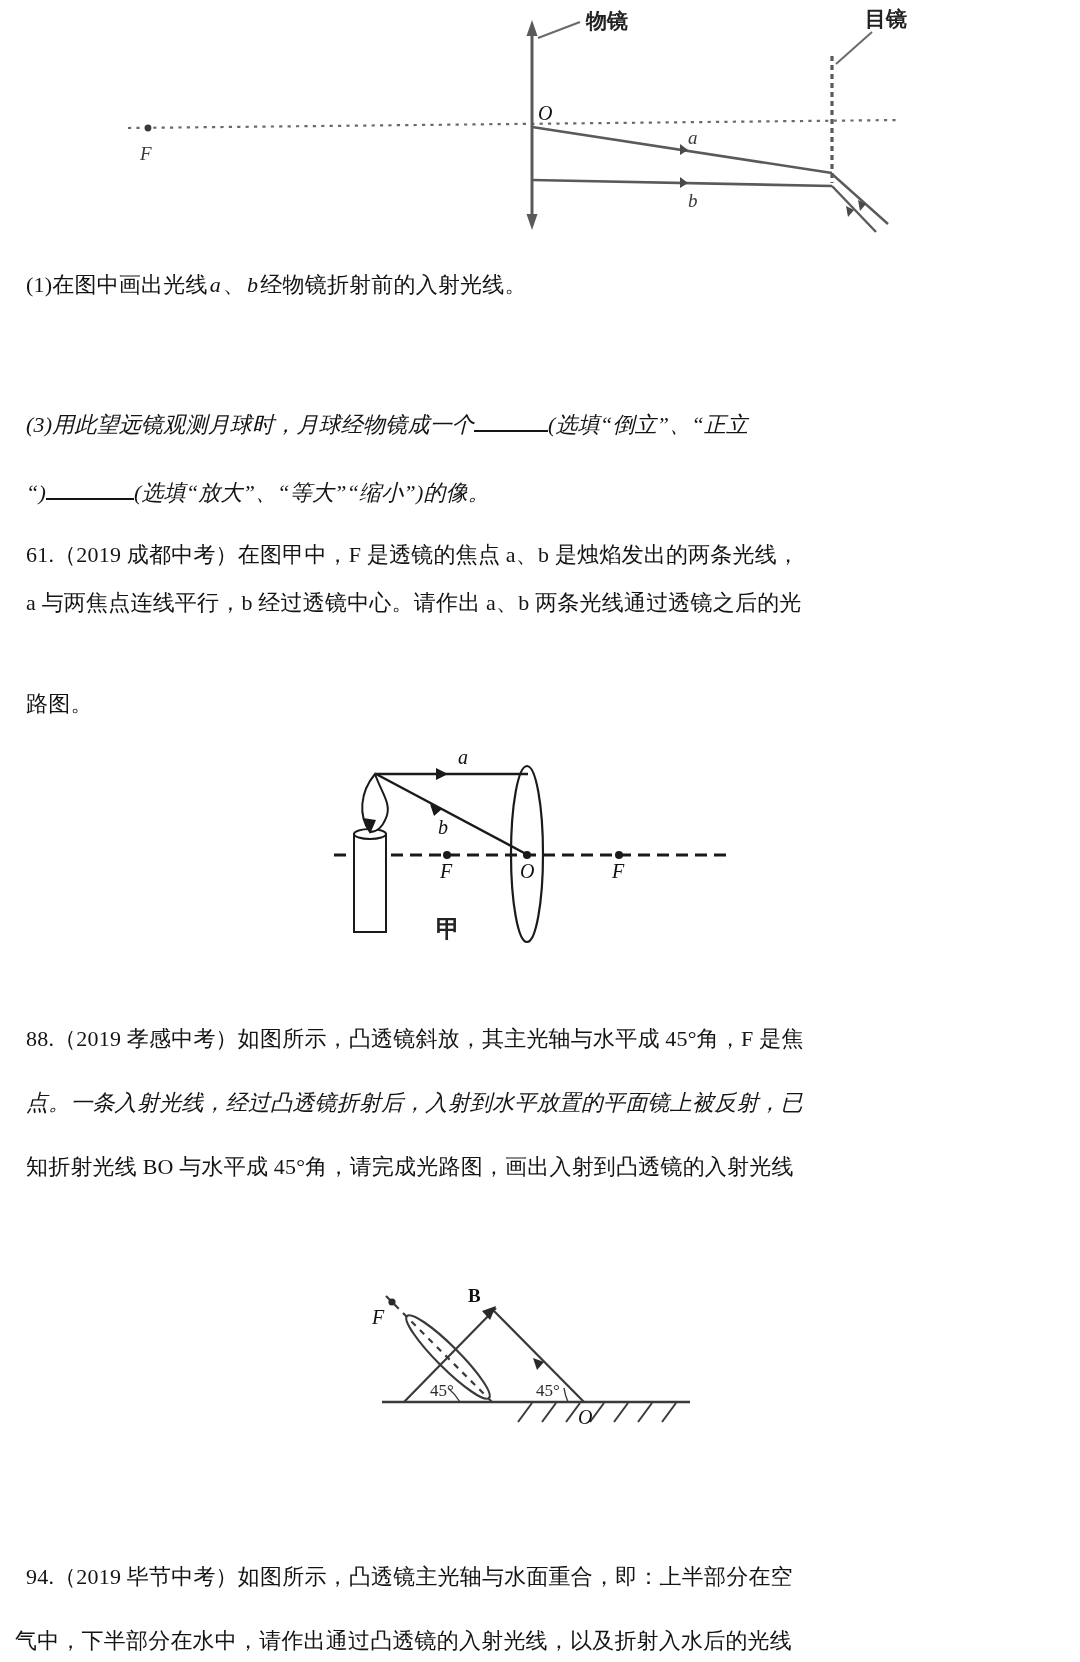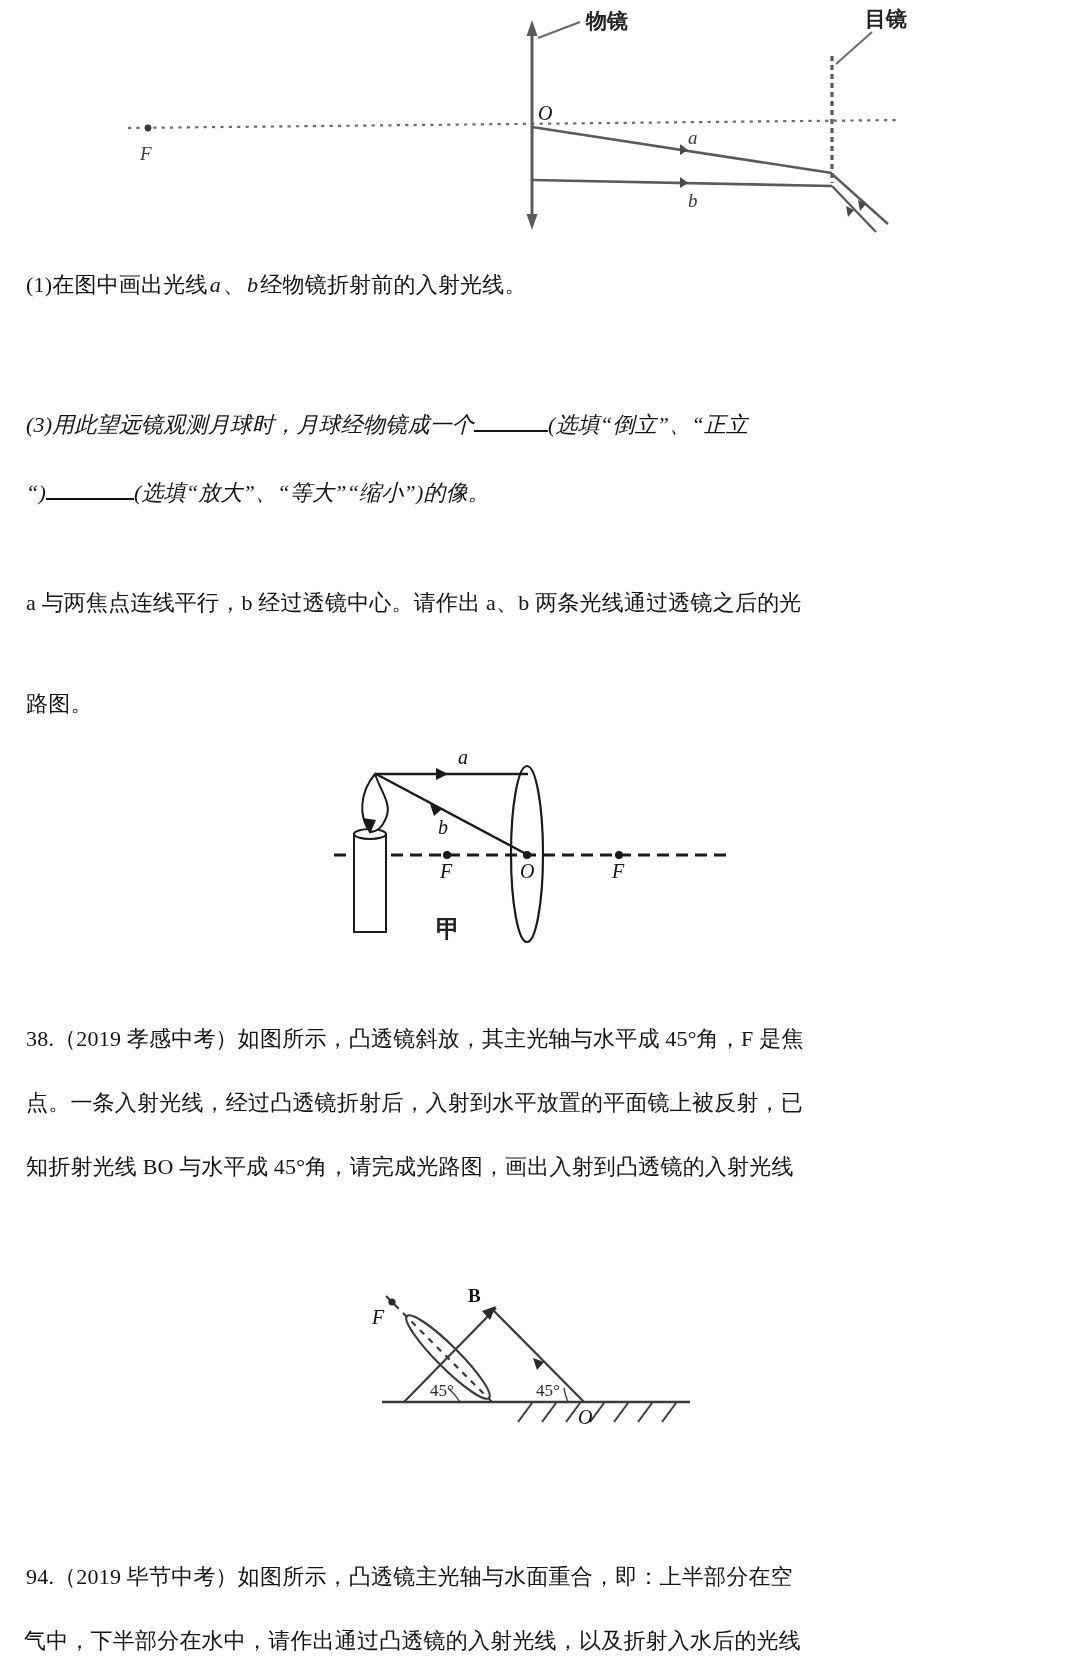--- a/index.html
+++ b/index.html
@@ -127,20 +127,21 @@
 
 
   <div class="qline" style="left:26px; top:408px;font-style:italic;">
     <span>(3)</span><span>用此望远镜观测月球时，月球经物镜成一个</span><span class="blank bk-md"></span><span>(选填“倒立”、“正立</span>
   </div>
 
   <div class="qline" style="left:26px; top:476px;font-style:italic;">
     <span>“)</span><span class="blank bk-lg"></span><span>(选填“放大”、“等大”“缩小”)的像。</span>
   </div>
 
+  <div class="qline" style="left:26px; top:538px;">61.（2019 成都中考）在图甲中，F 是透镜的焦点 a、b 是烛焰发出的两条光线，</div>
   <div class="qline" style="left:26px; top:586px;">a 与两焦点连线平行，b 经过透镜中心。请作出 a、b 两条光线通过透镜之后的光</div>
   <div class="qline" style="left:26px; top:668px;margin-top:19px;">路图。</div>
 
   <div class="fig" style="left:330px; top:742px;">
     <svg width="400" height="208" viewBox="0 0 400 208">
 
       <line x1="4" y1="113" x2="396" y2="113" stroke="#1a1a1a" stroke-width="3" stroke-dasharray="12 7"></line>
 
       <rect x="24" y="92" width="32" height="98" fill="#ffffff" stroke="#1a1a1a" stroke-width="2"></rect>
       <ellipse cx="40" cy="92" rx="16" ry="5" fill="#ffffff" stroke="#1a1a1a" stroke-width="2"></ellipse>
@@ -168,22 +169,22 @@
       <text class="lbl-italic-dark" x="282" y="136">F</text>
     </svg>
   </div>
 
   <div class="fig" style="left:432px; top:912px;">
     <svg width="60" height="34" viewBox="0 0 60 34">
       <text class="lbl-cn" x="4" y="25" style="font-size:24px;">甲</text>
     </svg>
   </div>
 
-  <div class="qline" style="left:26px; top:1022px;">38.（2019 孝感中考）如图所示，凸透镜斜放，其主光轴与水平成 45°角，F 是焦</div>
-  <div class="qline" style="left:26px; top:1086px;">点。一条入射光线，经过凸透镜折射后，入射到水平放置的平面镜上被反射，已</div>
+  <div class="qline" style="left:26px; top:1022px;">88.（2019 孝感中考）如图所示，凸透镜斜放，其主光轴与水平成 45°角，F 是焦</div>
+  <div class="qline" style="left:26px; top:1086px;font-style:italic;">点。一条入射光线，经过凸透镜折射后，入射到水平放置的平面镜上被反射，已</div>
   <div class="qline" style="left:26px; top:1150px;">知折射光线 BO 与水平成 45°角，请完成光路图，画出入射到凸透镜的入射光线</div>
 
   <div class="fig" style="left:368px; top:1282px;">
     <svg width="330" height="165" viewBox="0 0 330 165">
 
       <line x1="14" y1="120" x2="322" y2="120" stroke="#3a3a3a" stroke-width="2.6"></line>
 
       <g stroke="#3a3a3a" stroke-width="2">
         <line x1="150" y1="140" x2="164" y2="121"></line>
         <line x1="174" y1="140" x2="188" y2="121"></line>
@@ -213,15 +214,15 @@
 
       <text class="lbl-ang" x="62" y="114">45°</text>
       <text class="lbl-ang" x="168" y="114">45°</text>
 
       <path d="M 92 120 A 56 56 0 0 0 80 106" fill="none" stroke="#3a3a3a" stroke-width="1.4"></path>
       <path d="M 200 120 A 56 56 0 0 1 196 106" fill="none" stroke="#3a3a3a" stroke-width="1.4"></path>
     </svg>
   </div>
 
   <div class="qline" style="left:26px; top:1560px;">94.（2019 毕节中考）如图所示，凸透镜主光轴与水面重合，即：上半部分在空</div>
-  <div class="qline" style="left:24px; top:1624px;">气中，下半部分在水中，请作出通过凸透镜的入射光线，以及折射入水后的光线</div>
+  <div class="qline" style="left:15px; top:1624px;">气中，下半部分在水中，请作出通过凸透镜的入射光线，以及折射入水后的光线</div>
 
 </div>
 
 </body></html>

